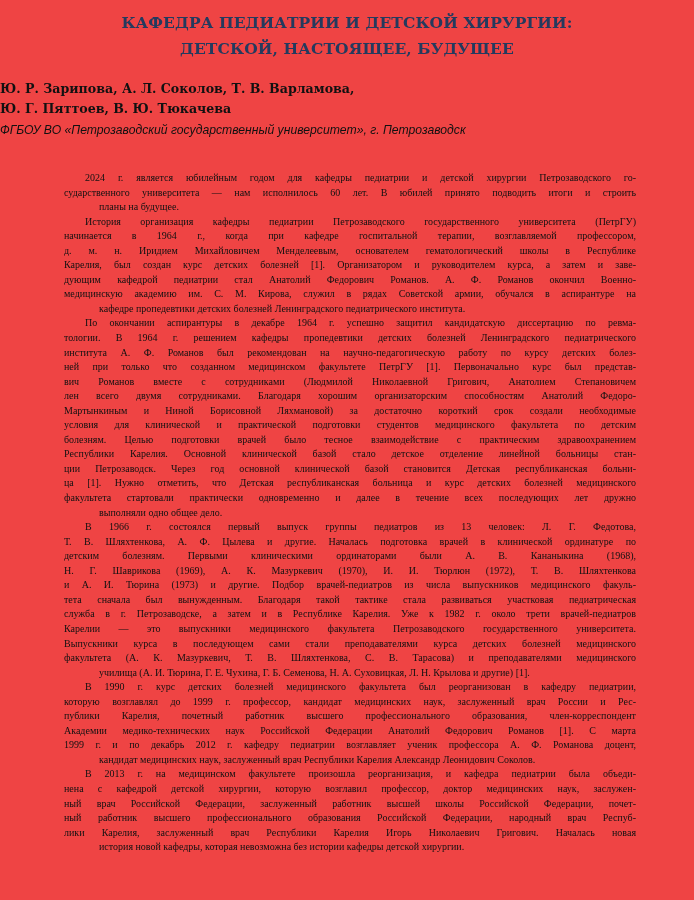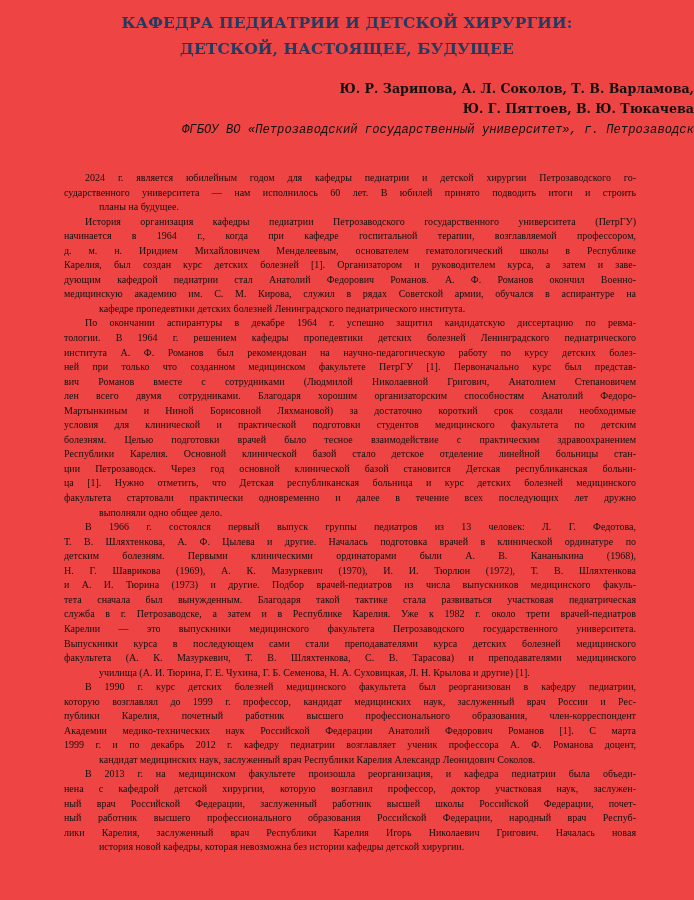--- a/index.html
+++ b/index.html
@@ -5,28 +5,28 @@
   html, body { margin: 0; padding: 0; background: #ffffff; }
   body { width: 694px; height: 900px; overflow: hidden; position: relative; }
   .page { position: absolute; left: 0; top: 0; width: 694px; height: 900px; background: #ef4444; }
   .title {
     position: absolute; left: 0; width: 694px; text-align: center;
     font-family: "DejaVu Serif", serif; font-weight: bold; font-size: 15.5px;
     color: #243a5e; letter-spacing: 0.1px; line-height: 26px; top: 10px;
   }
   .title div { white-space: nowrap; }
   .authors {
-    position: absolute; left: 0; width: 694px; text-align: right; top: 79px;
+    position: absolute; left: 0; width: 694px; text-align: left; top: 79px;
     font-family: "DejaVu Serif", serif; font-weight: bold; font-size: 12.6px;
     color: #111; line-height: 20px;
   }
   .authors div { white-space: nowrap; }
   .affil {
-    position: absolute; left: 0; width: 694px; text-align: right; top: 123px;
-    font-family: Liberation Mono, monospace; font-style: italic; font-size: 12.2px; color: #111;
+    position: absolute; left: 0; width: 694px; text-align: left; top: 123px;
+    font-family: Liberation Sans, sans-serif; font-style: italic; font-size: 12.2px; color: #111;
     white-space: nowrap;
   }
   .body {
     position: absolute; left: 64px; top: 171px; width: 572px;
     font-family: "Liberation Serif", serif; font-size: 10px; color: #111;
     line-height: 14.55px;
   }
   .para { margin: 0; }
   .line { display: block; white-space: nowrap; text-align: justify; text-align-last: justify; height: 14.55px; overflow: visible; }
   .line.last { text-align-last: left; margin-left: 35px; }
@@ -93,20 +93,20 @@
       <div class="para">
         <span class="line first">В 1990 г. курс детских болезней медицинского факультета был реорганизован в кафедру педиатрии,</span>
         <span class="line">которую возглавлял до 1999 г. профессор, кандидат медицинских наук, заслуженный врач России и Рес-</span>
         <span class="line">публики Карелия, почетный работник высшего профессионального образования, член-корреспондент</span>
         <span class="line">Академии медико-технических наук Российской Федерации Анатолий Федорович Романов [1]. С марта</span>
         <span class="line">1999 г. и по декабрь 2012 г. кафедру педиатрии возглавляет ученик профессора А. Ф. Романова доцент,</span>
         <span class="line last">кандидат медицинских наук, заслуженный врач Республики Карелия Александр Леонидович Соколов.</span>
       </div>
       <div class="para">
         <span class="line first">В 2013 г. на медицинском факультете произошла реорганизация, и кафедра педиатрии была объеди-</span>
-        <span class="line">нена с кафедрой детской хирургии, которую возглавил профессор, доктор участковая наук, заслужен-</span>
+        <span class="line">нена с кафедрой детской хирургии, которую возглавил профессор, доктор медицинских наук, заслужен-</span>
         <span class="line">ный врач Российской Федерации, заслуженный работник высшей школы Российской Федерации, почет-</span>
         <span class="line">ный работник высшего профессионального образования Российской Федерации, народный врач Респуб-</span>
         <span class="line">лики Карелия, заслуженный врач Республики Карелия Игорь Николаевич Григович. Началась новая</span>
         <span class="line last">история новой кафедры, которая невозможна без истории кафедры детской хирургии.</span>
       </div>
     </div>
 </div>
 
 </body></html>

